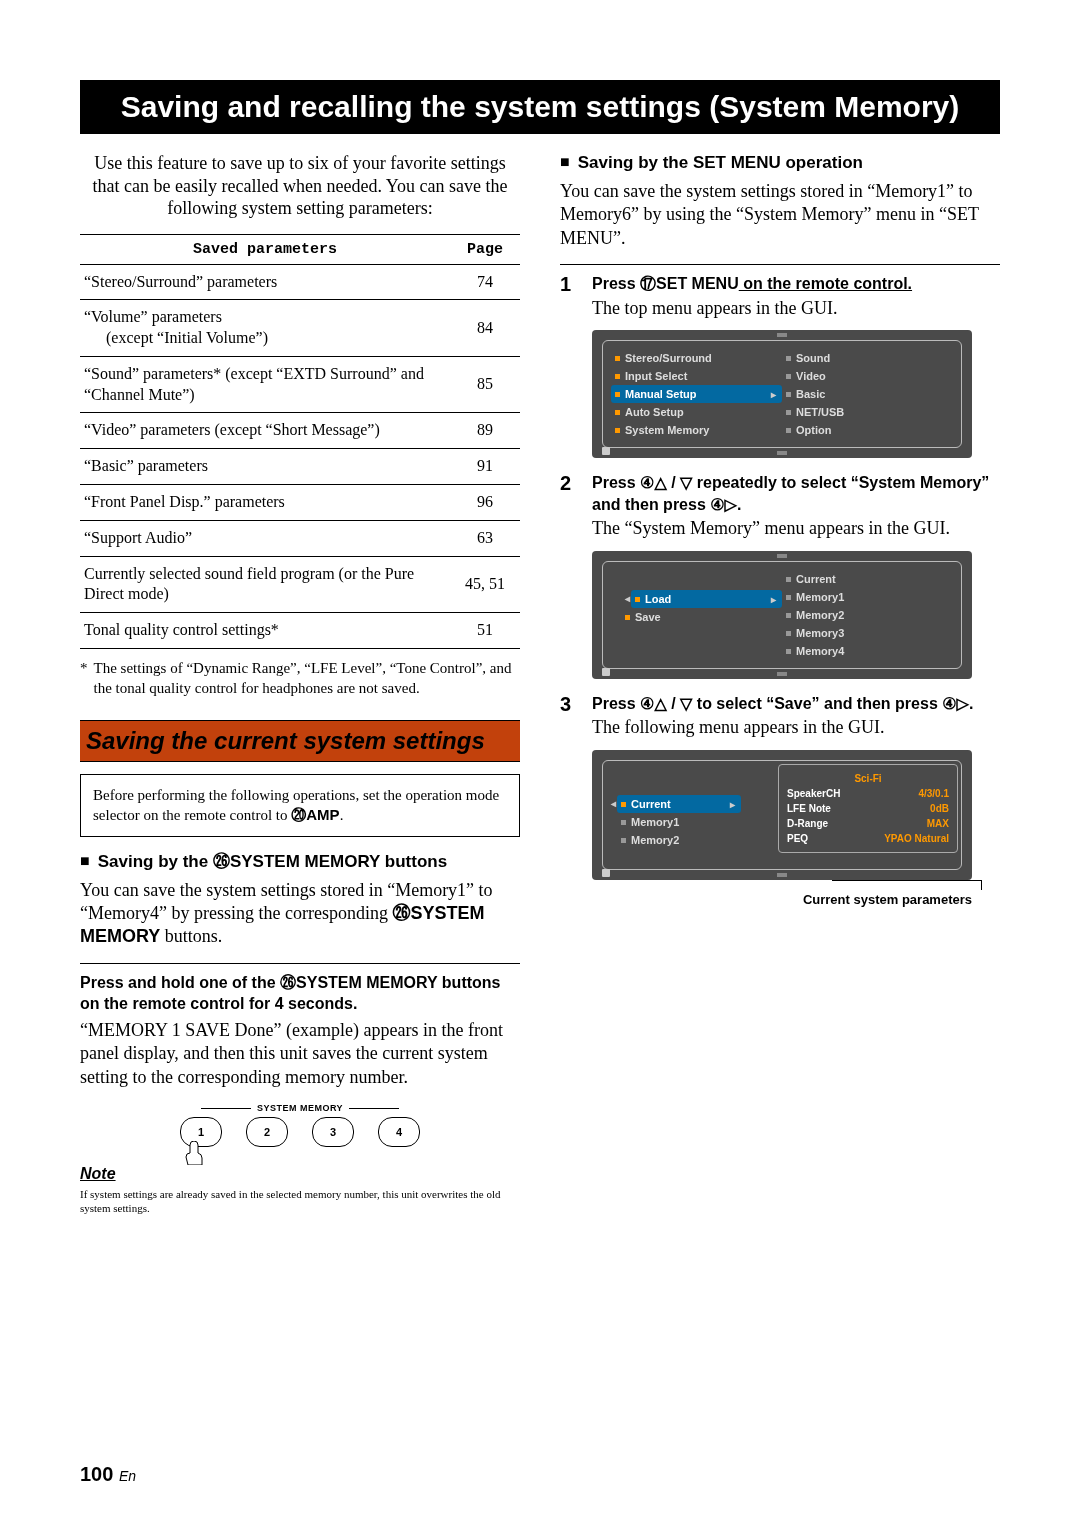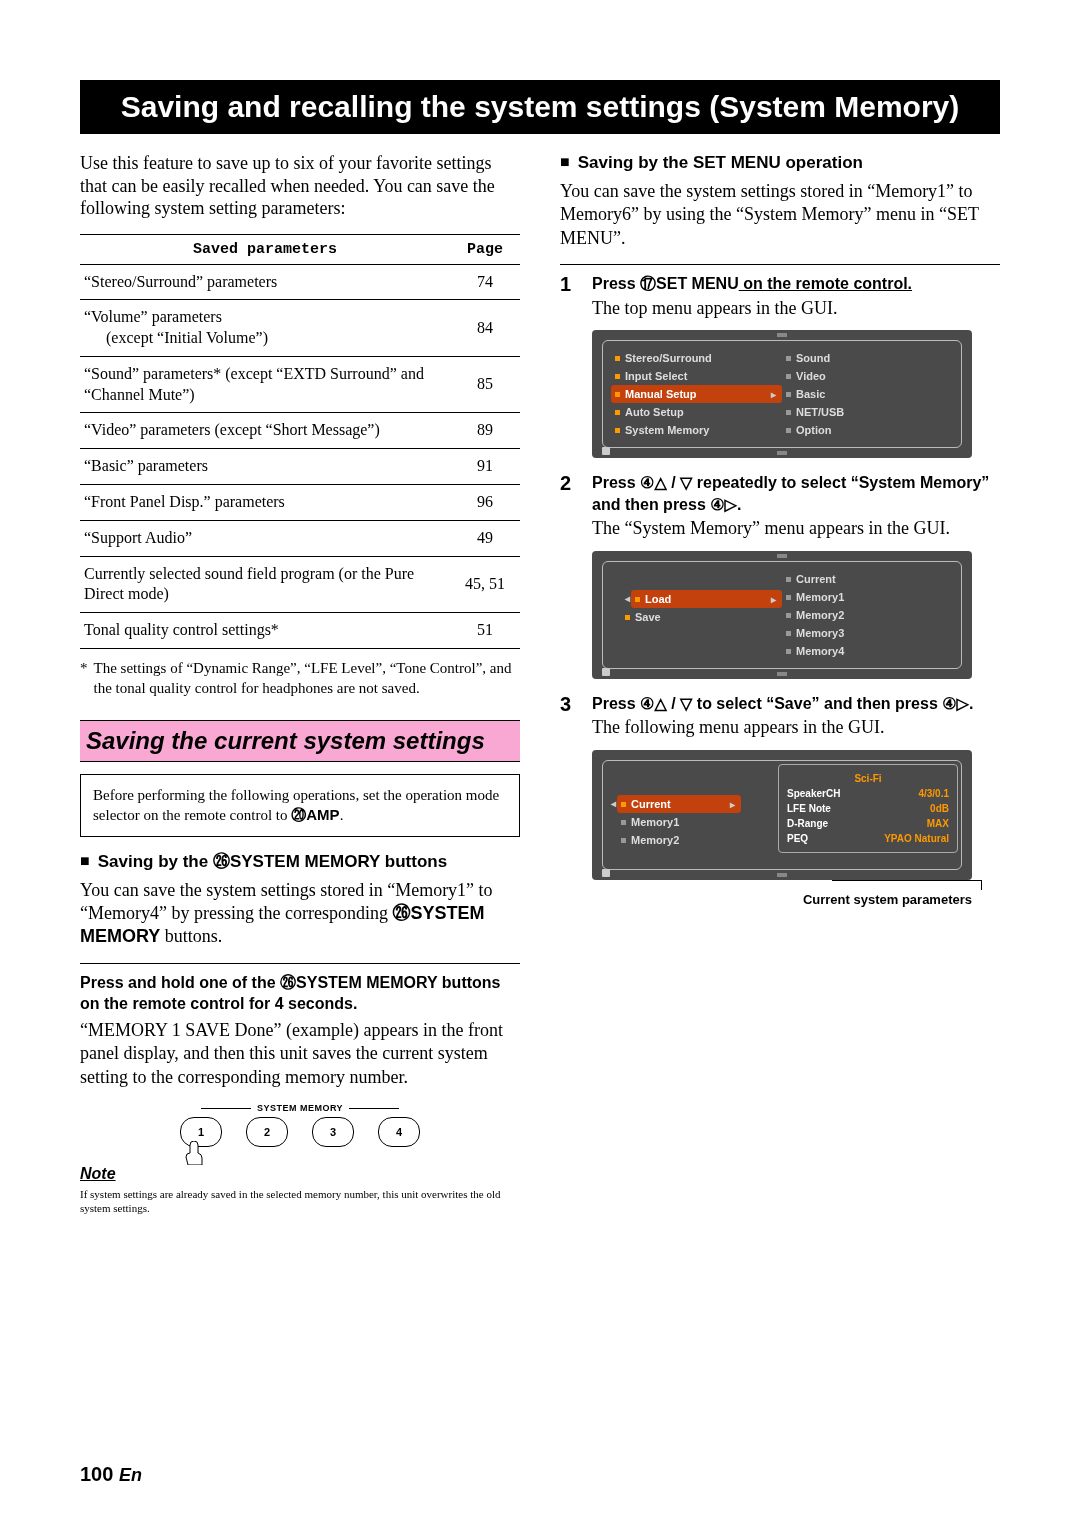--- a/index.html
+++ b/index.html
@@ -22,21 +22,21 @@
     padding: 10px 0;
     margin-bottom: 18px;
     width: 920px;
   }
   .cols {
     display: flex;
     gap: 40px;
     width: 920px;
   }
   .col { width: 440px; }
-  .intro { font-size: 18px; line-height: 1.25; margin-bottom: 14px; }
+  .intro { font-size: 18px; line-height: 1.25; margin-bottom: 14px; text-align: center; }
   table.params {
     width: 100%;
     border-collapse: collapse;
     font-size: 16px;
     margin-bottom: 10px;
   }
   table.params th {
     font-family: Liberation Mono, monospace;
     font-weight: bold;
     font-size: 15px;
@@ -61,21 +61,21 @@
     margin-bottom: 22px;
     line-height: 1.3;
   }
   .section-title {
     font-family: Arial, Helvetica, sans-serif;
     font-style: italic;
     font-weight: bold;
     font-size: 24px;
     border-top: 1px solid #000;
     border-bottom: 1px solid #000;
-    background: #f9a8d4;
+    background: #c2410c;
     padding: 6px 6px;
     margin-bottom: 12px;
   }
   .note-box {
     border: 1px solid #000;
     padding: 10px 12px;
     font-size: 15px;
     line-height: 1.35;
     margin-bottom: 14px;
   }
@@ -156,21 +156,21 @@
     position: relative;
   }
   .gui-inner {
     border: 1.5px solid #bbb;
     border-radius: 6px;
     padding: 8px 8px;
   }
   .gui-cols { display: flex; }
   .gui-col { flex: 1; }
   .gui-item { padding: 3px 6px 3px 14px; position: relative; color: #ddd; border-radius: 3px; }
-  .gui-item.sel { background: #c2410c; color: #fff; }
+  .gui-item.sel { background: #0369a1; color: #fff; }
   .gui-item::before {
     content: "";
     position: absolute;
     left: 4px; top: 7px;
     width: 5px; height: 5px;
     background: #f90;
   }
   .gui-item.dim::before { background: #999; }
   .gui-arrow-l { position: absolute; left: 14px; top: 50%; font-size: 10px; color: #ccc; transform: translateY(-50%); }
   .gui-arrow-r { position: absolute; right: 6px; top: 50%; font-size: 10px; color: #ccc; transform: translateY(-50%); }
@@ -210,21 +210,21 @@
     right: -10px;
   }
   .page-num {
     position: absolute;
     bottom: 40px;
     left: 80px;
     font-family: Arial, sans-serif;
     font-weight: bold;
     font-size: 20px;
   }
-  .page-num .en { font-style: italic; font-size: 18px; font-weight: bold; }
+  .page-num .en { font-style: italic; font-size: 14px; font-weight: normal; }
   .tri { font-family: Arial, sans-serif; }
 </style>
 </head>
 <body>
 
 <div class="banner">Saving and recalling the system settings (System Memory)</div>
 
 <div class="cols">
 
   <div class="col">
@@ -257,21 +257,21 @@
         <tr>
             <td>“Basic” parameters</td>
             <td>91</td>
           </tr>
         <tr>
             <td>“Front Panel Disp.” parameters</td>
             <td>96</td>
           </tr>
         <tr>
             <td>“Support Audio”</td>
-            <td>49</td>
+            <td>63</td>
           </tr>
         <tr>
             <td>Currently selected sound field program (or the Pure Direct mode)</td>
             <td>45, 51</td>
           </tr>
         <tr>
             <td>Tonal quality control settings*</td>
             <td>51</td>
           </tr>
       </tbody>

